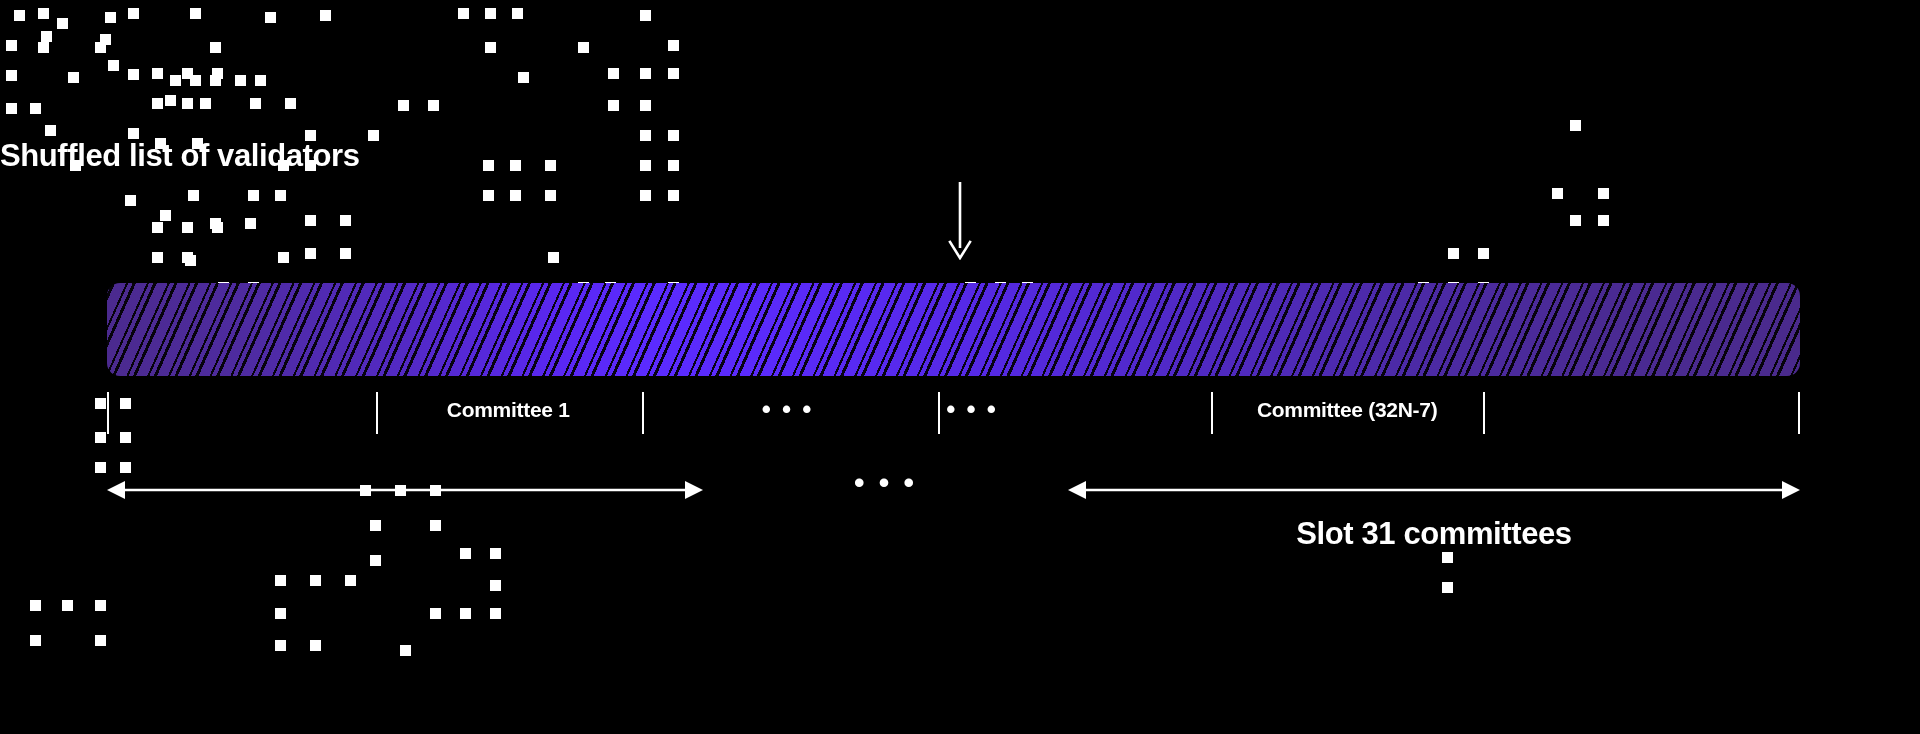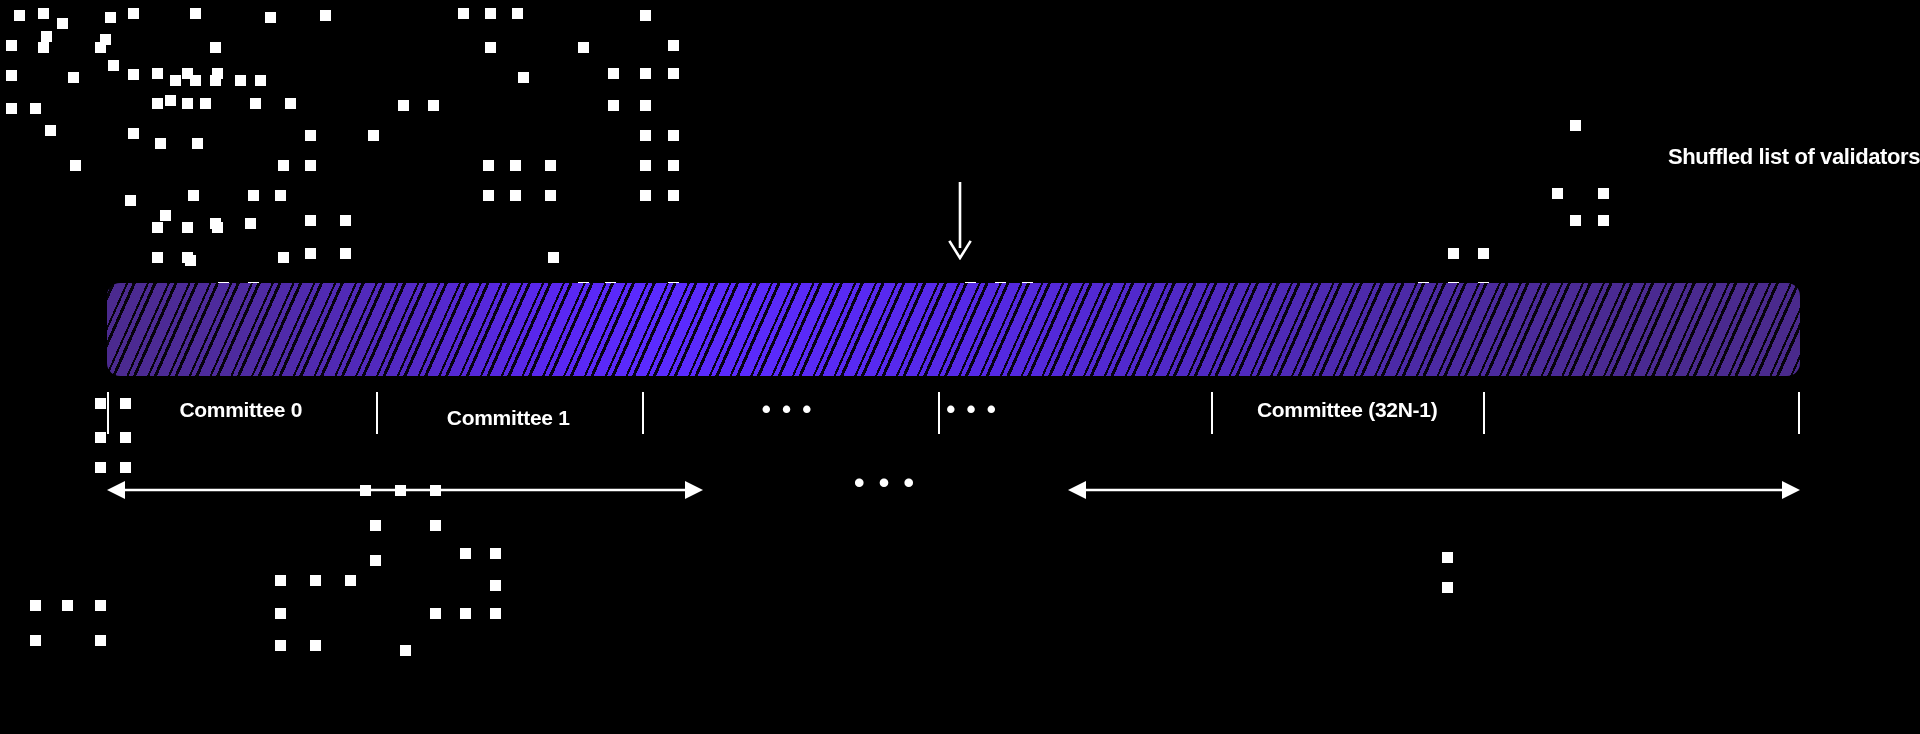--- a/index.html
+++ b/index.html
@@ -18,23 +18,23 @@
   }
   .pixel {
     position:absolute;
     width:11px; height:11px;
     background:#fff;
   }
 
   
   #title {
     position:absolute;
-    left:0; right:0; top:144px;
-    text-align:right;
-    font-size:22px;
+    left:0; right:0; top:138px;
+    text-align:left;
+    font-size:31px;
     font-weight:bold;
     letter-spacing:-0.4px;
   }
   #down-arrow {
     position:absolute;
     left:50%; top:182px;
     transform:translateX(-50%);
     width:26px; height:78px;
   }
 
@@ -305,32 +305,32 @@
 </div>
 
 <div id="committee-row">
     <div class="tick" style="left: 0px;"></div>
     <div class="tick" style="left: 269.187px;"></div>
     <div class="tick" style="left: 534.988px;"></div>
     <div class="tick" style="left: 831.263px;"></div>
     <div class="tick" style="left: 1103.84px;"></div>
     <div class="tick" style="left: 1376.41px;"></div>
     <div class="tick" style="left: 1691px;"></div>
-    <div class="committee-label" style="left: 0px; width: 267.494px;">Committee 0</div>
-    <div class="committee-label" style="left: 267.494px; width: 267.494px; margin-top: 8px;">Committee 1</div>
+    <div class="committee-label" style="left: 267.494px; width: 267.494px;">Committee 1</div>
     <div class="dots-label" style="left: 534.988px; width: 291.196px;">• • •</div>
     <div class="dots-label" style="left: 719.525px; width: 291.196px;">• • •</div>
-    <div class="committee-label" style="left: 1103.84px; width: 272.573px;">Committee (32N-1)</div>
+    <div class="committee-label" style="left: 1103.84px; width: 272.573px;">Committee (32N-7)</div>
   </div>
 
 <div id="slots-row">
   <div id="mid-dots" style="left: 703px; width: 365px;">• • •</div>
 <svg class="slot-arrow" viewBox="0 0 596 40" style="left: 107px; width: 596px;">
       <line x1="12" y1="20" x2="584" y2="20" stroke="#ffffff" stroke-width="2.6"></line>
       <polygon points="0,20 18,11 18,29" fill="#ffffff"></polygon>
       <polygon points="596,20 578,11 578,29" fill="#ffffff"></polygon>
     </svg>
     <svg class="slot-arrow" viewBox="0 0 732 40" style="left: 1068px; width: 732px;">
       <line x1="12" y1="20" x2="720" y2="20" stroke="#ffffff" stroke-width="2.6"></line>
       <polygon points="0,20 18,11 18,29" fill="#ffffff"></polygon>
       <polygon points="732,20 714,11 714,29" fill="#ffffff"></polygon>
     </svg>
+    <div class="slot-label" style="left: 1068px; width: 732px;">Slot 31 committees</div>
   </div>
 
 </body></html>

